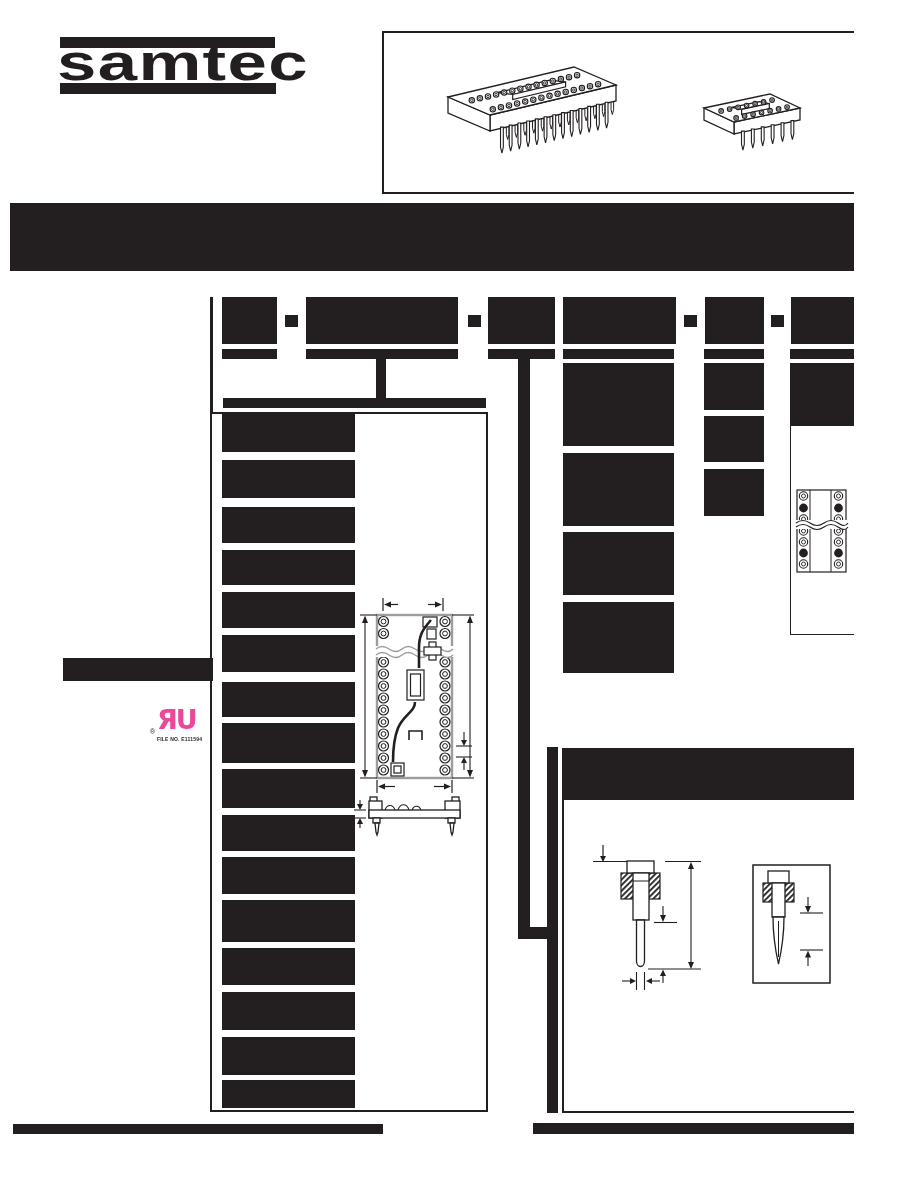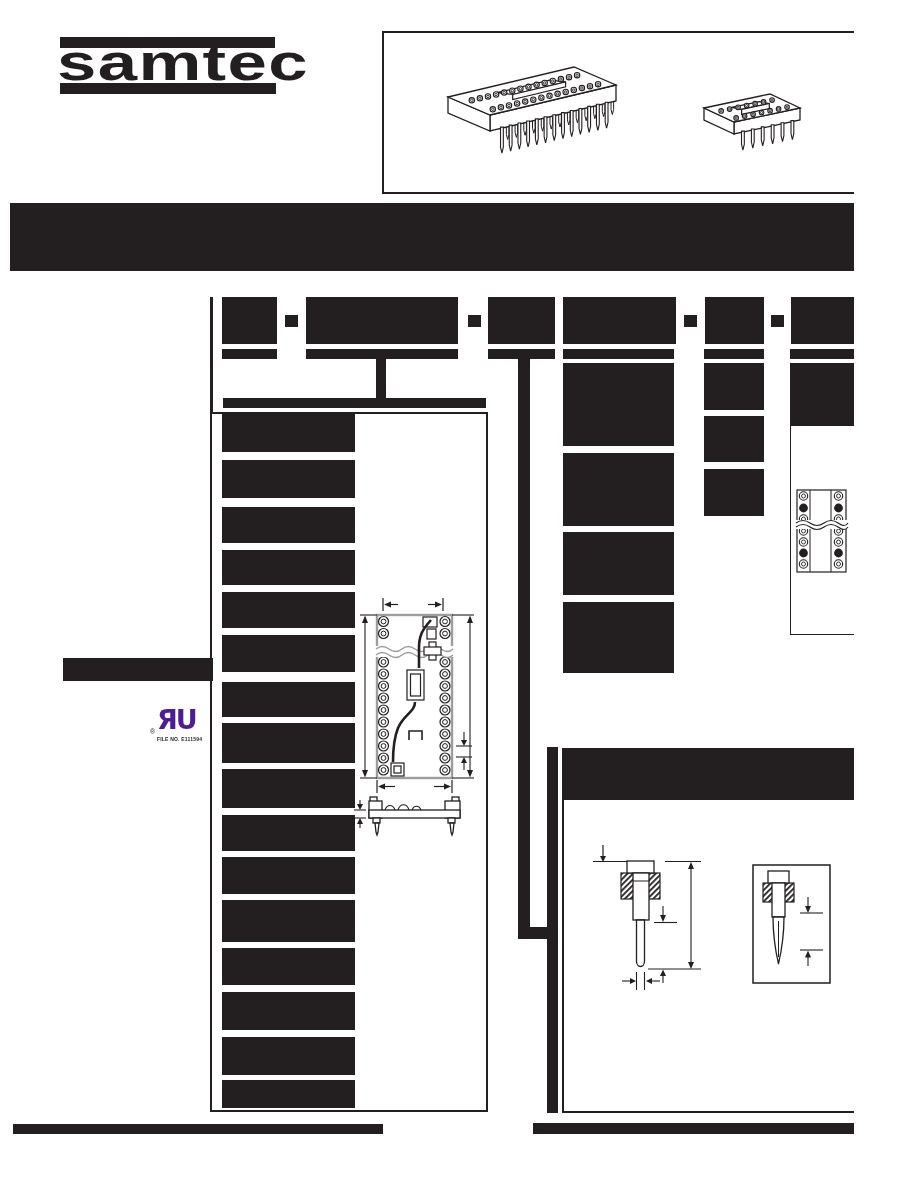--- a/index.html
+++ b/index.html
@@ -6,21 +6,21 @@
   .page{position:relative;width:854px;height:1188px;background:#fff;overflow:hidden;
         font-family:"Liberation Sans", sans-serif;color:#231f20;}
   .abs{position:absolute;}
   .blk{position:absolute;background:#231f20;}
   .box{position:absolute;background:#fff;border:2px solid #231f20;box-sizing:border-box;}
   .thinbox{position:absolute;background:#fff;border:1.5px solid #231f20;box-sizing:border-box;}
   svg.abs{overflow:visible;}
   .logo-word{position:absolute;left:57px;top:36px;font-weight:700;font-size:52px;line-height:52px;
              letter-spacing:1px;transform:scaleX(1.36);transform-origin:left top;color:#231f20;}
   .ul-glyphs{position:absolute;left:157px;top:706px;font-weight:700;font-size:27px;line-height:27px;
-             letter-spacing:-2px;color:#4c1d95;font-family:"DejaVu Sans", sans-serif;}
+             letter-spacing:-2px;color:#ec4899;font-family:"DejaVu Sans", sans-serif;}
   .ul-reg{position:absolute;left:150px;top:728px;font-size:7px;color:#231f20;}
   .ul-file{position:absolute;left:157px;top:736px;font-size:5px;font-weight:700;letter-spacing:0.2px;
            color:#231f20;white-space:nowrap;}
   .opt{left:222px;width:133px;}
 </style>
 </head>
 <body>
 
 <div class="page">
 

